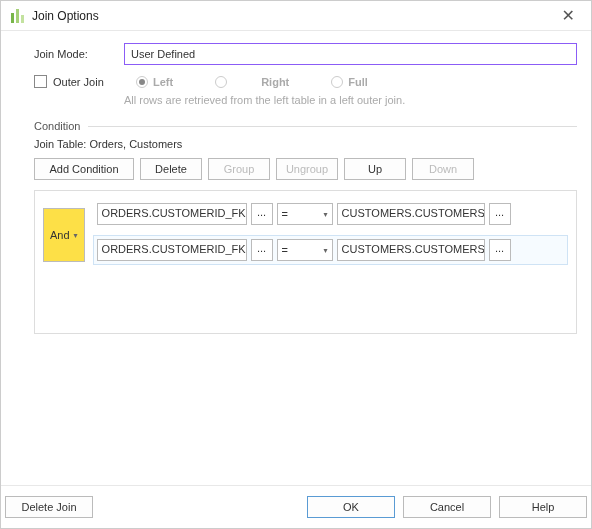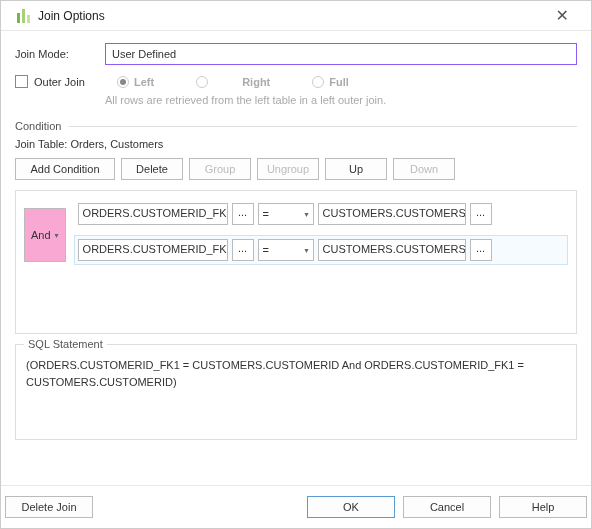--- a/index.html
+++ b/index.html
@@ -1,44 +1,44 @@
 <!DOCTYPE html>
 <html><head>
 <meta charset="utf-8">
 <style>
   * { box-sizing: border-box; font-family: Tahoma, Arial, sans-serif; font-size: 11px; }
   body { margin: 0; background: #fff; color: #333; }
   .window { width: 592px; height: 529px; border: 1px solid #ccc; position: relative; display: flex; flex-direction: column; }
-  .titlebar { height: 30px; display: flex; align-items: center; padding: 0 16px; border-bottom: 1px solid #e8e8e8; }
+  .titlebar { height: 30px; display: flex; align-items: center; padding: 0 10px; border-bottom: 1px solid #e8e8e8; }
   .title-icon { display: inline-flex; gap: 2px; margin-right: 8px; }
   .bar { width: 3px; height: 14px; }
   .b1 { background: #79b64a; height: 10px; align-self: flex-end; }
   .b2 { background: #a6d178; height: 14px; }
   .b3 { background: #c3e29f; height: 8px; align-self: flex-end; }
   .title-text { font-size: 12px; color: #222; }
   .close-x { margin-left: auto; font-size: 16px; color: #555; cursor: pointer; padding: 2px 6px; }
-  .content { padding: 12px 14px 10px 14px; flex: 1; display: flex; flex-direction: column; }
+  .content { padding: 12px 14px 10px 14px; flex: 1; display: flex; flex-direction: column; margin-left: 19px; }
   .row { display: flex; align-items: center; margin-bottom: 10px; }
   .label { width: 90px; color: #333; }
   .text-input { flex: 1; border: 1px solid #8b5cf6; padding: 3px 6px; height: 22px; background: #fff; color: #333; }
   .checkbox { width: 13px; height: 13px; border: 1px solid #888; margin-right: 6px; background: #fff; }
   .radio { width: 12px; height: 12px; border: 1px solid #999; border-radius: 50%; margin-right: 5px; display: inline-flex; align-items: center; justify-content: center; }
   .radio.checked::after { content: ""; width: 6px; height: 6px; background: #888; border-radius: 50%; }
   .radio-item { display: flex; align-items: center; color: #aaa; font-weight: bold; }
   .hint { margin-left: 90px; color: #aaa; margin-bottom: 14px; }
   .fieldset { border: none; margin: 0 0 4px 0; padding: 0; }
   .legend-row { display: flex; align-items: center; color: #555; font-size: 11px; margin-bottom: 6px; }
   .legend-row .line { flex: 1; height: 1px; background: #ddd; margin-left: 8px; }
   .jt-label { margin: 4px 0 8px 0; color: #333; }
   .btn-row { display: flex; gap: 6px; margin-bottom: 10px; }
   .btn { border: 1px solid #bbb; background: #fdfdfd; padding: 4px 0; width: 62px; text-align: center; cursor: pointer; color: #333; }
   .btn.disabled { color: #bbb; cursor: default; }
   .cond-box { border: 1px solid #ddd; padding: 8px; height: 144px; overflow: auto; }
   .cond-inner { display: flex; align-items: center; gap: 8px; }
-  .logic-btn { border: 1px solid #bbb; background: #f9a8d4; padding: 20px 6px; display: inline-flex; align-items: center; gap: 4px; }
+  .logic-btn { border: 1px solid #bbb; background: #fde047; padding: 20px 6px; display: inline-flex; align-items: center; gap: 4px; }
   .chev { font-size: 8px; color: #666; }
   .cond-rows { flex: 1; }
   .cond-row { display: flex; gap: 4px; align-items: center; margin-bottom: 6px; border:1px solid #cfe3f5; padding:3px; background:#f6fbff; }
   .cond-row.first { background: transparent; border-color: transparent; }
   .fld { border: 1px solid #bbb; background: #fff; padding: 3px 4px; height: 22px; overflow: hidden; white-space: nowrap; }
   .fld.left { width: 150px; }
   .fld.op { width: 56px; display:flex; align-items:center; justify-content:space-between; }
   .fld.right { width: 148px; }
   .dots { width: 22px; text-align:center; border:1px solid #bbb; background:#fff; height:22px; line-height:16px; }
   .sql-box { border: 1px solid #ddd; padding: 8px 10px 10px 10px; margin-top: 6px; height: 96px; position: relative; }
@@ -133,24 +133,20 @@
                 <span class="chev">▾</span>
               </div>
               <div class="fld right">CUSTOMERS.CUSTOMERS_CUSTOMERID</div>
               <div class="dots">...</div>
             </div>
           </div>
         </div>
       </div>
     </div>
 
-    <div class="sql-box">
-      <span class="sql-legend">SQL Statement</span>
-      <div class="sql-text">(ORDERS.CUSTOMERID_FK1 = CUSTOMERS.CUSTOMERID And ORDERS.CUSTOMERID_FK1 = CUSTOMERS.CUSTOMERID)</div>
-    </div>
 
   </div>
 
   <div class="footer">
     <div class="btn">Delete Join</div>
     <div class="footer-right">
       <div class="btn primary">OK</div>
       <div class="btn">Cancel</div>
       <div class="btn">Help</div>
     </div>

